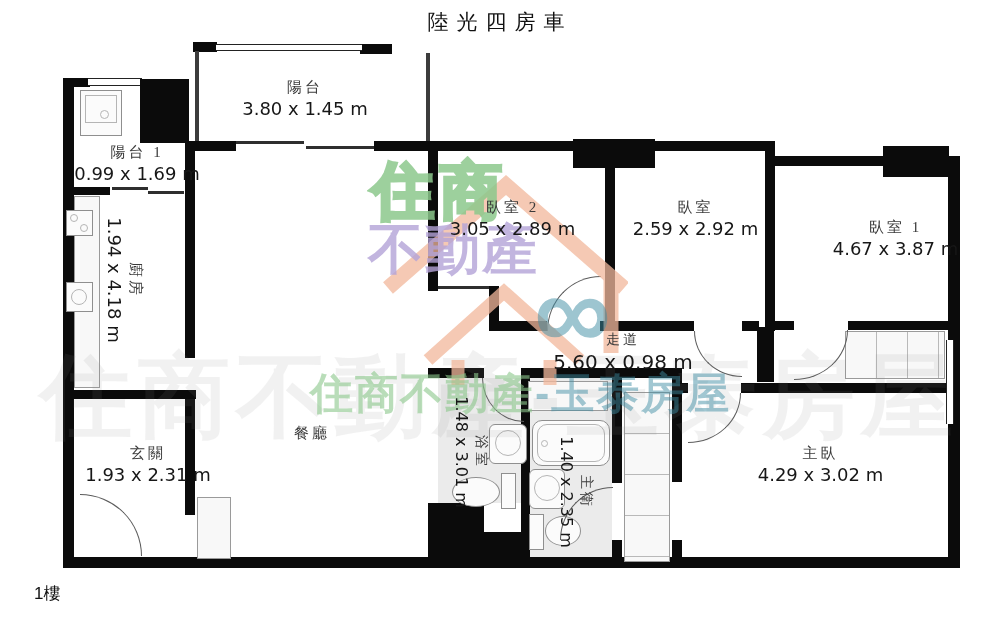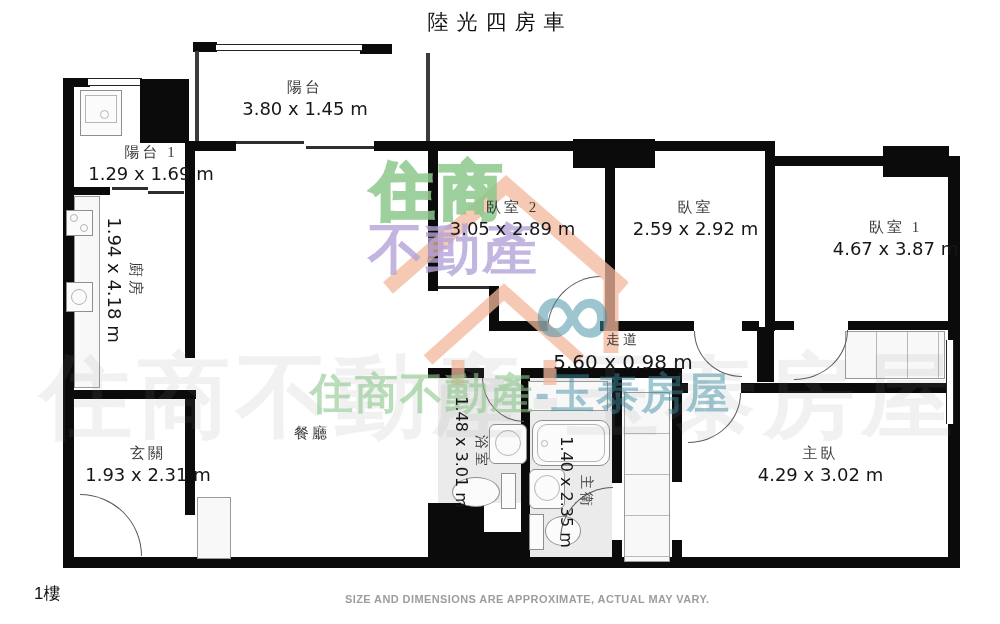--- a/index.html
+++ b/index.html
@@ -45,21 +45,20 @@
   #floor-label{position:absolute;left:34px;top:582px;font-size:17px;color:#111;z-index:40;}
   #disclaimer{position:absolute;left:345px;top:593px;font-size:11px;font-weight:bold;color:#9d9d9d;letter-spacing:.4px;z-index:40;}
 </style>
 </head>
 <body>
 
 <div id="plan">
 
   <div id="title">陸光四房車</div>
   <div id="floor-label">1樓</div>
-  <div id="disclaimer">SIZE AND DIMENSIONS ARE APPROXIMATE, ACTUAL MAY VARY.</div>
 
   <div class="floor" style="left:438px;top:378px;width:83px;height:125px"></div>
   <div class="floor" style="left:530px;top:378px;width:82px;height:180px"></div>
 
   <div class="wall" style="left:63px;top:78px;width:11px;height:489px"></div>
   <div class="wall" style="left:63px;top:557px;width:897px;height:11px"></div>
   <div class="wall" style="left:948px;top:156px;width:12px;height:412px"></div>
   <div class="wall" style="left:63px;top:78px;width:27px;height:9px"></div>
   <div class="win" style="left:88px;top:78px;width:54px;height:8px"></div>
   <div class="wall" style="left:140px;top:79px;width:49px;height:64px"></div>
@@ -161,23 +160,23 @@
   <div class="wm" id="wm-logo-bottom">不動產</div>
   <div class="wm" id="wm-logo-top">住商</div>
   <div class="wm" id="wm-strip">
     <span class="g">住商不動產</span><span class="t">-玉泰房屋</span>
   </div>
 
   <div class="label" style="left:220px;top:78px;width:170px">
     <div class="rname">陽台</div>
     <div class="rdims">3.80 x 1.45 m</div>
   </div>
-  <div class="label" style="left:76px;top:143px;width:150px">
+  <div class="label" style="left:62px;top:143px;width:150px">
     <div class="rname">陽台 1</div>
-    <div class="rdims">1.29 x 1.69 m</div>
+    <div class="rdims">0.99 x 1.69 m</div>
   </div>
   <div class="label rot" style="left:47px;top:257px;width:150px;height:46px">
     <div class="rname">廚房</div>
     <div class="rdims">1.94 x 4.18 m</div>
   </div>
   <div class="label" style="left:430px;top:198px;width:165px">
     <div class="rname">臥室 2</div>
     <div class="rdims">3.05 x 2.89 m</div>
   </div>
   <div class="label" style="left:613px;top:198px;width:165px">

